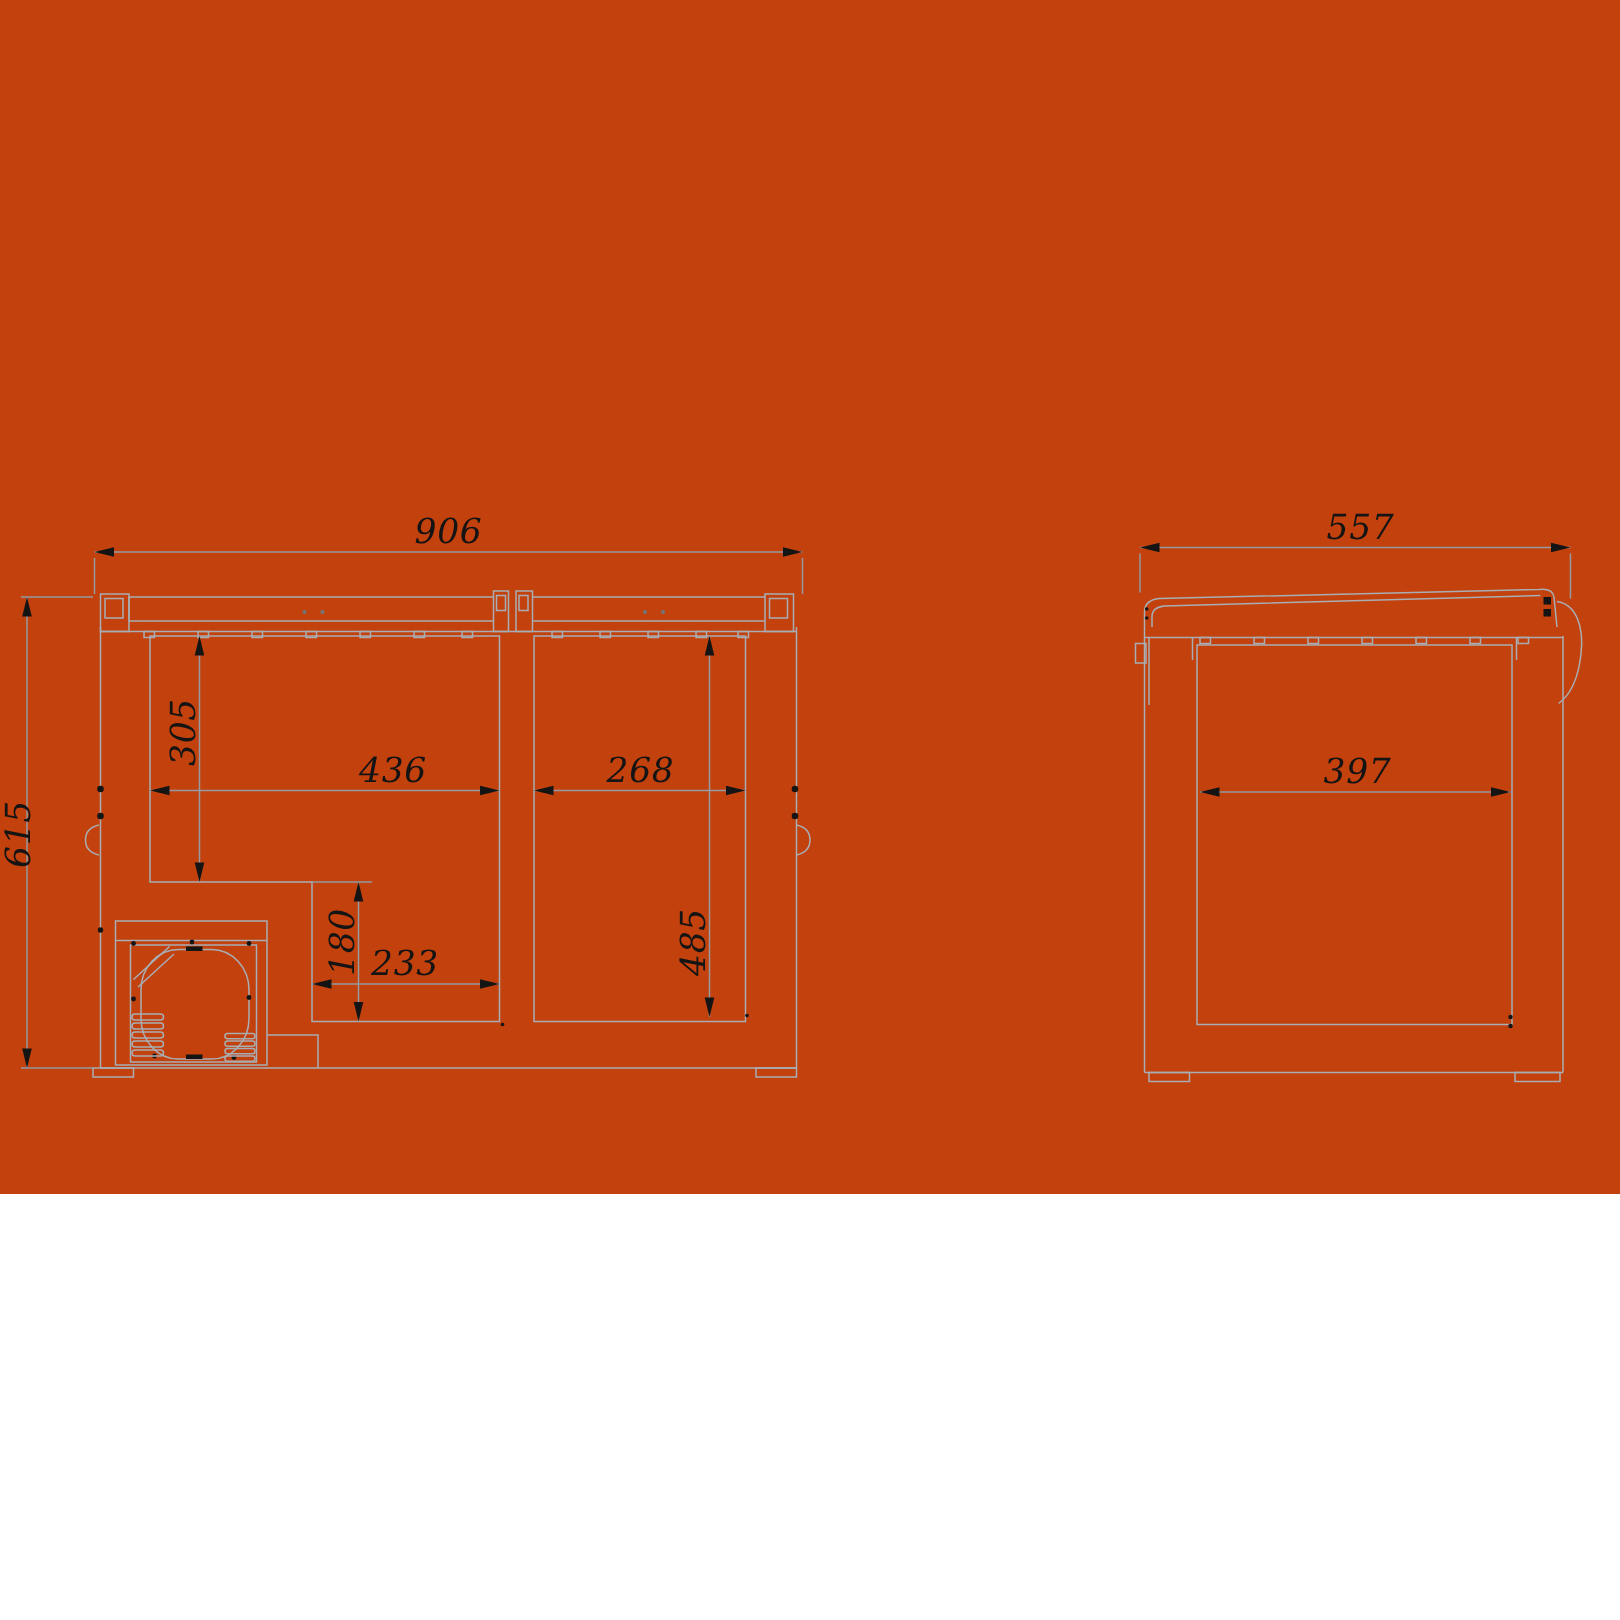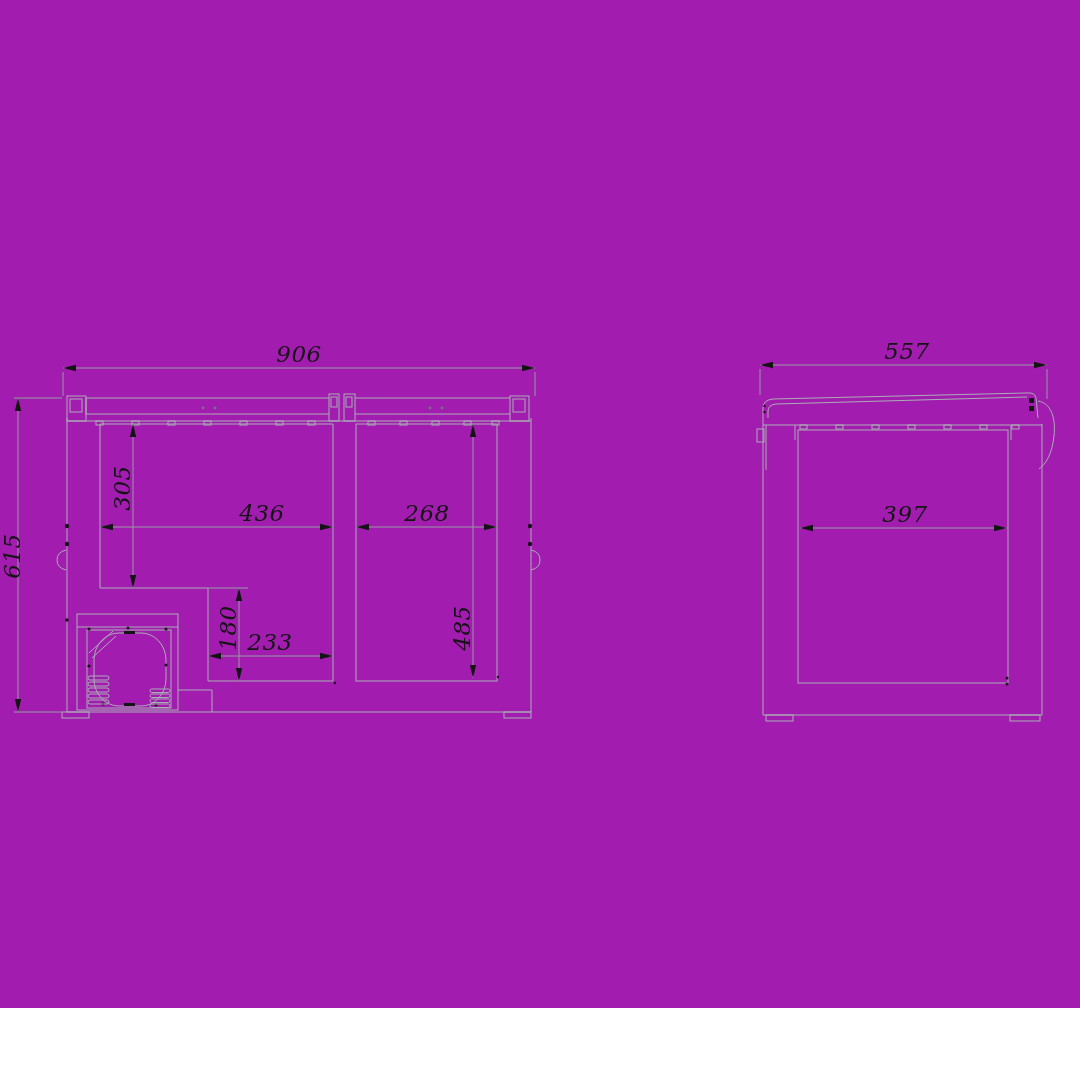--- a/index.html
+++ b/index.html
@@ -1,16 +1,16 @@
 <!DOCTYPE html>
 <html><head>
 <meta charset="utf-8">
 <style>
   html,body{margin:0;padding:0;background:#ffffff;}
-  .canvas{position:relative;width:1080px;height:1008px;background:#a21caf;overflow:hidden;
+  .canvas{position:relative;width:1080px;height:796px;background:#c2410c;overflow:hidden;
           font-family:"DejaVu Serif", serif;}
   svg{position:absolute;left:0;top:0;}
   .ol{stroke:#a9aeb4;fill:none;stroke-width:1;}
   .olrect{stroke:#a9aeb4;fill:none;stroke-width:1;}
   .dim{stroke:#959ba1;fill:none;stroke-width:1;}
   .arr{fill:#141414;stroke:none;}
   .dotb{fill:#141414;stroke:none;}
   .dotg{fill:#70767c;stroke:none;}
   text.lbl{font-family:"DejaVu Serif", serif;font-style:italic;font-size:23px;fill:#141414;
            letter-spacing:0.5px;}

